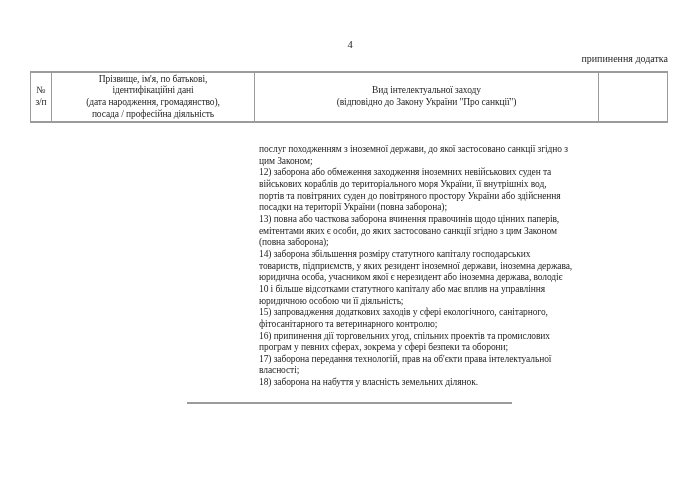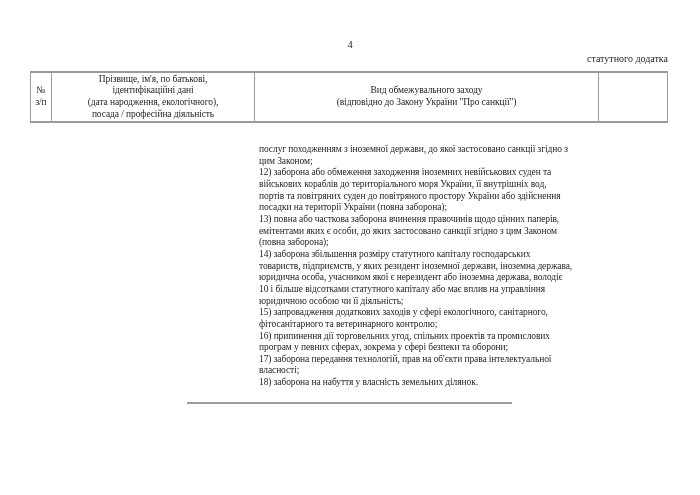--- a/index.html
+++ b/index.html
@@ -82,30 +82,30 @@
     background: var(--border, #9b9b9b);
   }
 </style>
 </head>
 <body>
 
 <div class="page">
 
   <div class="page-number">4</div>
 
-  <div class="continuation">статутного додатка</div>
+  <div class="continuation">припинення додатка</div>
 
   <div class="table-header">
     <div class="cell c-num">№
 з/п</div>
     <div class="cell c-person">Прізвище, ім'я, по батькові,
 ідентифікаційні дані
-(дата народження, екологічного),
+(дата народження, громадянство),
 посада / професійна діяльність</div>
-    <div class="cell c-measure">Вид обмежувального заходу
+    <div class="cell c-measure">Вид інтелектуальної заходу
 (відповідно до Закону України "Про санкції")</div>
   </div>
 
   <div class="body-text">послуг походженням з іноземної держави, до якої застосовано санкції згідно з
 цим Законом;
 12) заборона або обмеження заходження іноземних невійськових суден та
 військових кораблів до територіального моря України, її внутрішніх вод,
 портів та повітряних суден до повітряного простору України або здійснення
 посадки на території України (повна заборона);
 13) повна або часткова заборона вчинення правочинів щодо цінних паперів,

